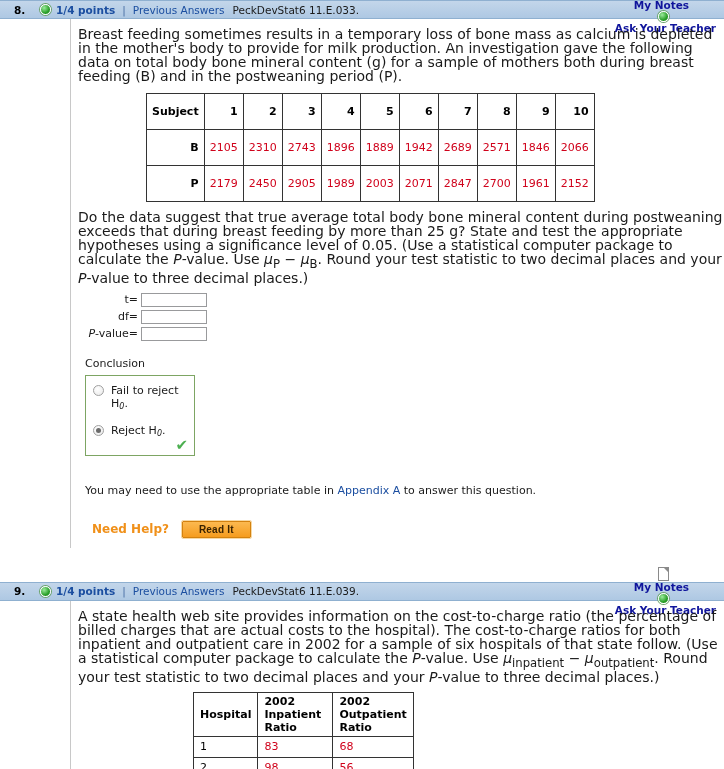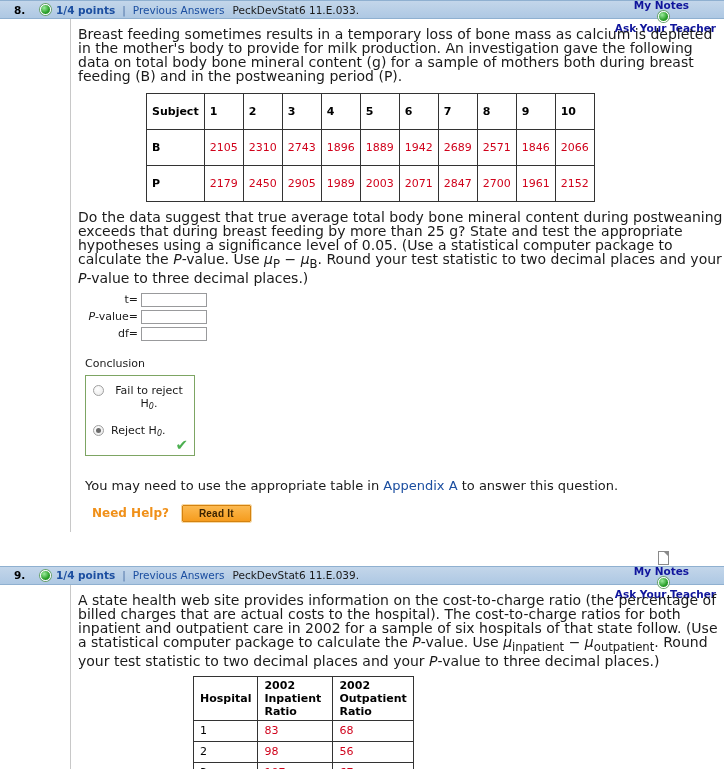--- a/index.html
+++ b/index.html
@@ -113,21 +113,21 @@
 
   
   table.data {
     border-collapse: collapse;
     margin: 10px 0 8px 68px;
     font-size: 11px;
   }
   table.data td, table.data th {
     border: 1px solid #333333;
     padding: 10px 5px;
-    text-align: left;
+    text-align: right;
     vertical-align: middle;
     height: 15px;
     font-weight: normal;
   }
   table.data th {
     font-weight: bold;
     color: #000;
   }
   table.data td.val {
     color: #d0021b;
@@ -191,21 +191,20 @@
     font-size: 11px;
   }
   .conclusion-box {
     margin-left: 7px;
     width: 110px;
     border: 1px solid #7da563;
     padding: 8px 7px 4px 7px;
     box-sizing: border-box;
     position: relative;
     background: #ffffff;
-    text-align: center;
   }
   .radio-row {
     display: flex;
     align-items: flex-start;
     margin-bottom: 13px;
     font-size: 11px;
   }
   .radio {
     width: 11px;
     height: 11px;
@@ -238,30 +237,30 @@
     right: 6px;
     bottom: 2px;
     color: #4caf50;
     font-size: 15px;
     line-height: 15px;
     font-weight: bold;
   }
 
   
   .appendix-line {
-    margin: 22px 0 0 7px;
-    font-size: 13px;
+    margin: 28px 0 0 7px;
+    font-size: 11px;
   }
   .link {
     color: #1b4ea0;
   }
   .needhelp-row {
     display: flex;
     align-items: center;
-    margin: 12px 0 0 14px;
+    margin: 24px 0 0 14px;
   }
   .needhelp-text {
     color: #f09019;
     font-weight: bold;
     font-size: 12px;
     margin-right: 13px;
   }
   .readit-btn {
     background: linear-gradient(#fcb950, #f59c1e);
     border: 1px solid #d4820f;
@@ -347,25 +346,25 @@
       </table>
 
     <p>Do the data suggest that true average total body bone mineral content during postweaning exceeds that during breast feeding by more than 25 g? State and test the appropriate hypotheses using a significance level of 0.05. (Use a statistical computer package to calculate the <i>P</i>-value. Use <i>μ</i><sub>P</sub> − <i>μ</i><sub>B</sub>. Round your test statistic to two decimal places and your <i>P</i>-value to three decimal places.)</p>
 
     <div class="fields">
       <div class="field-row">
         <span class="field-label">t=</span>
         <input class="ansbox" type="text" value="" style="">
       </div>
       <div class="field-row">
-        <span class="field-label"><i>P</i>-value=</span>
+        <span class="field-label">df=</span>
         <input class="ansbox" type="text" value="" style="">
       </div>
       <div class="field-row">
-        <span class="field-label">df=</span>
+        <span class="field-label"><i>P</i>-value=</span>
         <input class="ansbox" type="text" value="" style="">
       </div>
     </div>
 
     <div class="conclusion-label">Conclusion</div>
 
     <div class="conclusion-box">
       <div class="radio-row">
         <span class="radio"></span>
         <span class="radio-label">Fail to reject H<sub><i>0</i></sub>.</span>

